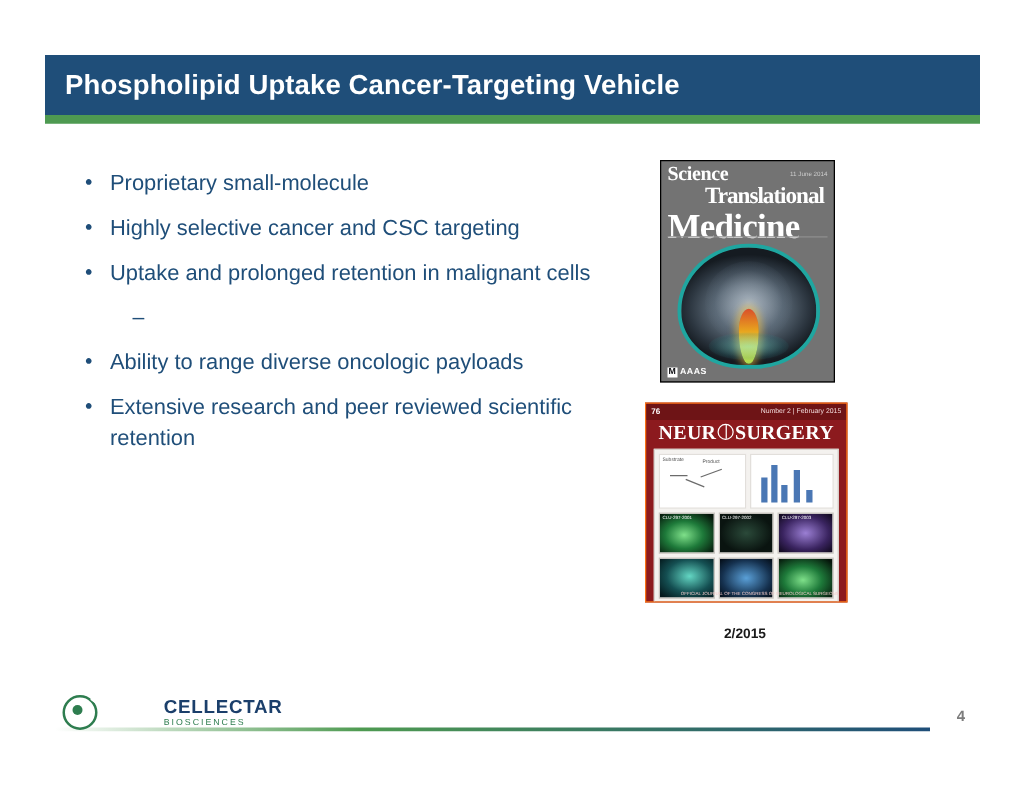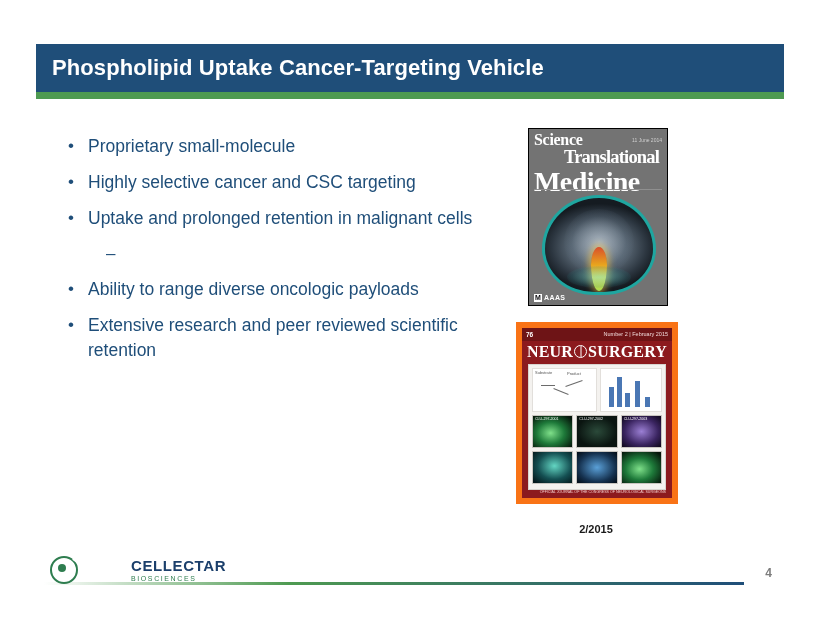--- a/index.html
+++ b/index.html
@@ -178,23 +178,23 @@
   }
   .stm-aaas-mark {
     display: inline-block; width: 8px; height: 8px; background: #ffffff;
     color: #0b0b0f; font-size: 7px; font-weight: bold; text-align: center;
     line-height: 8px; margin-right: 2px; vertical-align: top;
   }
 
   
   .ns {
     width: 162px;
-    height: 182px;
+    height: 160px;
     background: #8c1a1e;
-    border: 6px solid #f97316;
+    border: 1px solid #f97316;
     box-sizing: border-box;
     position: relative;
     overflow: hidden;
   }
   .ns-topstrip {
     height: 13px; background: #6e1416; color: #f0d9d9;
     font-size: 5.5px; padding: 3px 4px 0 4px; box-sizing: border-box;
     display: flex; justify-content: space-between;
   }
   .ns-vol { font-weight: bold; font-size: 6.5px; color: #ffffff; }

